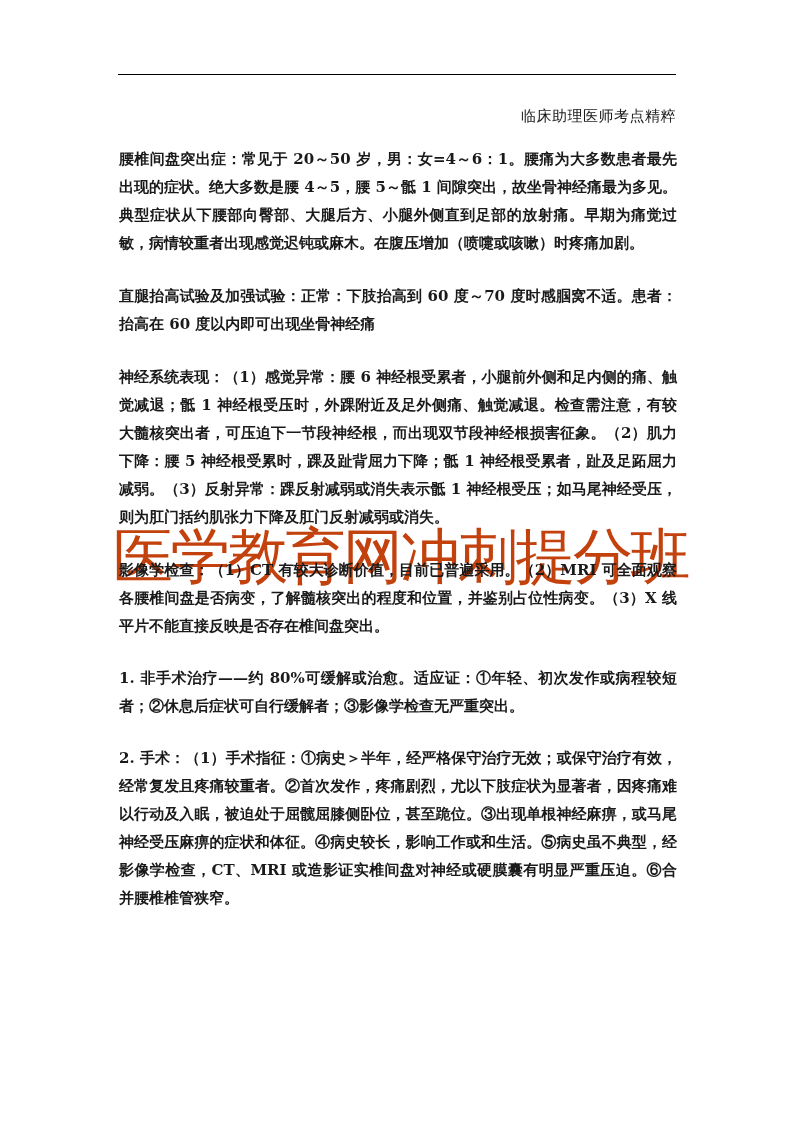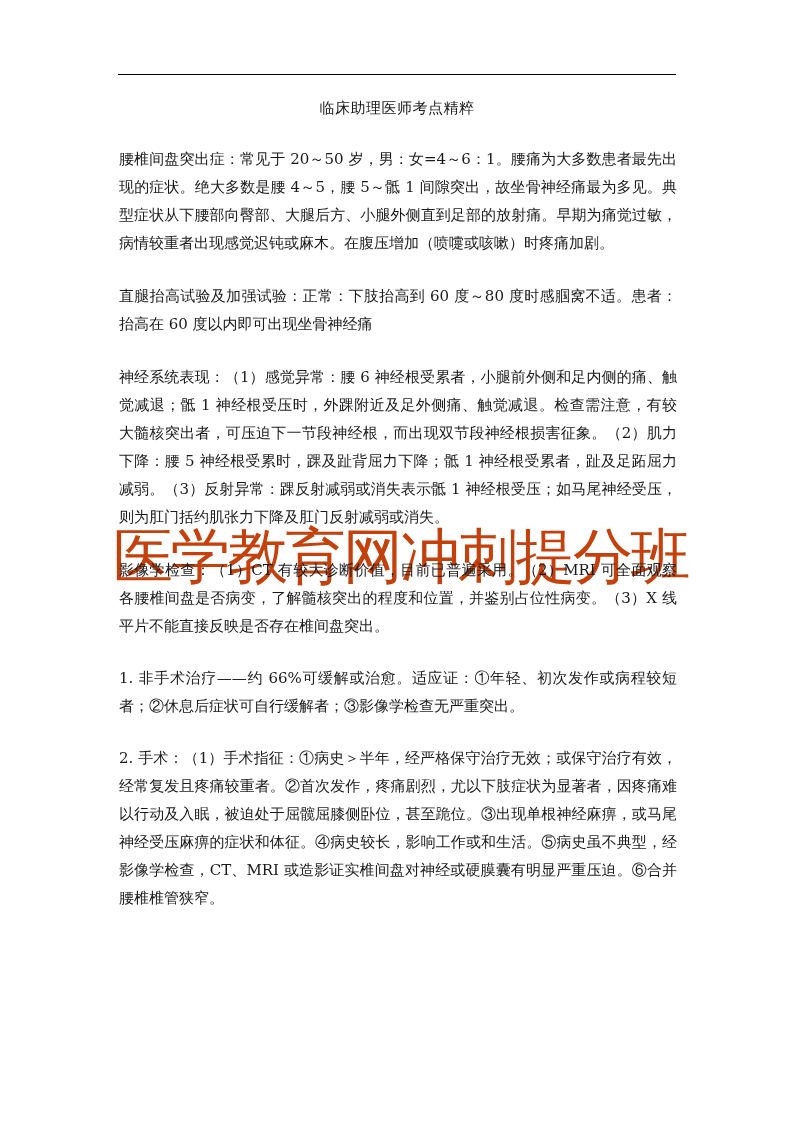--- a/index.html
+++ b/index.html
@@ -20,22 +20,22 @@
       left: 118px;
       top: 74px;
       width: 558px;
       height: 0;
       border-top: 1.5px solid #000000;
     }
     .doc-title {
       position: absolute;
       left: 118px;
       width: 558px;
-      top: 96px;
-      text-align: center;
+      top: 104px;
+      text-align: right;
       font-size: 15px;
       line-height: 24px;
       letter-spacing: 0.5px;
     }
     .watermark {
       position: absolute;
       left: 113px;
       top: 522px;
       width: 570px;
       height: 68px;
@@ -53,33 +53,34 @@
       left: 119px;
       width: 558px;
       top: 145px;
       font-size: 15px;
       line-height: 28px;
       text-align: justify;
       z-index: 1;
     }
     .para {
       margin: 0;
+      font-weight: bold;
     }
     .gap-25 { margin-top: 25px; }
     .gap-24 { margin-top: 24px; }
   </style>
 </head>
 <body>
 
 <div class="header-rule"></div>
 
 <div class="doc-title">临床助理医师考点精粹</div>
 
 <div class="watermark">医学教育网冲刺提分班</div>
 
 <div class="body-text">
   <p class="para">腰椎间盘突出症：常见于 20～50 岁，男：女=4～6：1。腰痛为大多数患者最先出现的症状。绝大多数是腰 4～5，腰 5～骶 1 间隙突出，故坐骨神经痛最为多见。典型症状从下腰部向臀部、大腿后方、小腿外侧直到足部的放射痛。早期为痛觉过敏，病情较重者出现感觉迟钝或麻木。在腹压增加（喷嚏或咳嗽）时疼痛加剧。</p>
-  <p class="para gap-25">直腿抬高试验及加强试验：正常：下肢抬高到 60 度～80 度时感腘窝不适。患者：抬高在 60 度以内即可出现坐骨神经痛</p>
+  <p class="para gap-25">直腿抬高试验及加强试验：正常：下肢抬高到 60 度～70 度时感腘窝不适。患者：抬高在 60 度以内即可出现坐骨神经痛</p>
   <p class="para gap-25">神经系统表现：（1）感觉异常：腰 6 神经根受累者，小腿前外侧和足内侧的痛、触觉减退；骶 1 神经根受压时，外踝附近及足外侧痛、触觉减退。检查需注意，有较大髓核突出者，可压迫下一节段神经根，而出现双节段神经根损害征象。（2）肌力下降：腰 5 神经根受累时，踝及趾背屈力下降；骶 1 神经根受累者，趾及足跖屈力减弱。（3）反射异常：踝反射减弱或消失表示骶 1 神经根受压；如马尾神经受压，则为肛门括约肌张力下降及肛门反射减弱或消失。</p>
   <p class="para gap-25">影像学检查：（1）CT 有较大诊断价值，目前已普遍采用。（2）MRI 可全面观察各腰椎间盘是否病变，了解髓核突出的程度和位置，并鉴别占位性病变。（3）X 线平片不能直接反映是否存在椎间盘突出。</p>
-  <p class="para gap-24">1. 非手术治疗——约 66%可缓解或治愈。适应证：①年轻、初次发作或病程较短者；②休息后症状可自行缓解者；③影像学检查无严重突出。</p>
+  <p class="para gap-24">1. 非手术治疗——约 80%可缓解或治愈。适应证：①年轻、初次发作或病程较短者；②休息后症状可自行缓解者；③影像学检查无严重突出。</p>
   <p class="para gap-24">2. 手术：（1）手术指征：①病史＞半年，经严格保守治疗无效；或保守治疗有效，经常复发且疼痛较重者。②首次发作，疼痛剧烈，尤以下肢症状为显著者，因疼痛难以行动及入眠，被迫处于屈髋屈膝侧卧位，甚至跪位。③出现单根神经麻痹，或马尾神经受压麻痹的症状和体征。④病史较长，影响工作或和生活。⑤病史虽不典型，经影像学检查，CT、MRI 或造影证实椎间盘对神经或硬膜囊有明显严重压迫。⑥合并腰椎椎管狭窄。</p>
 </div>
 
 </body></html>

